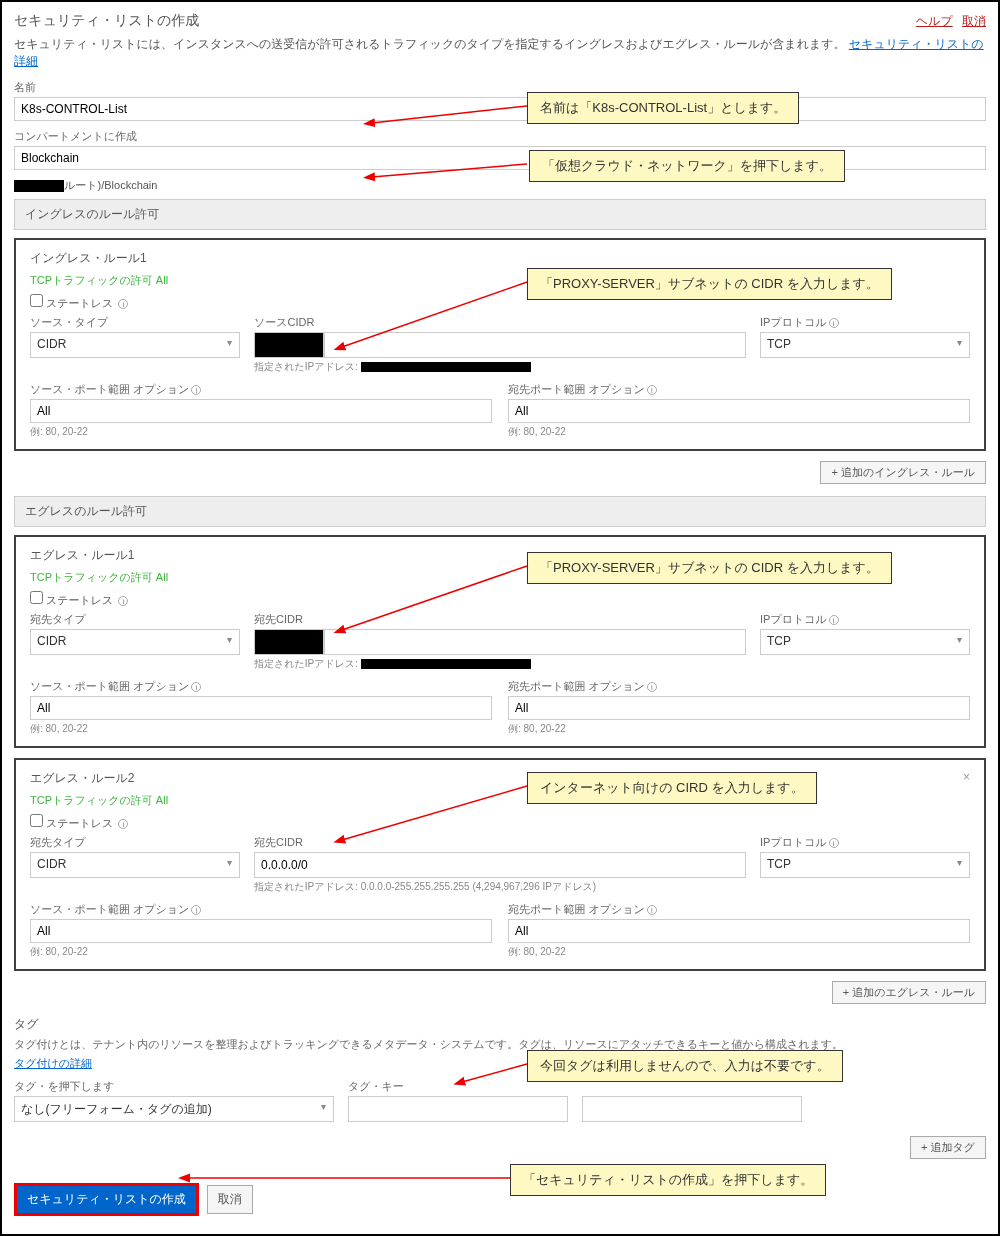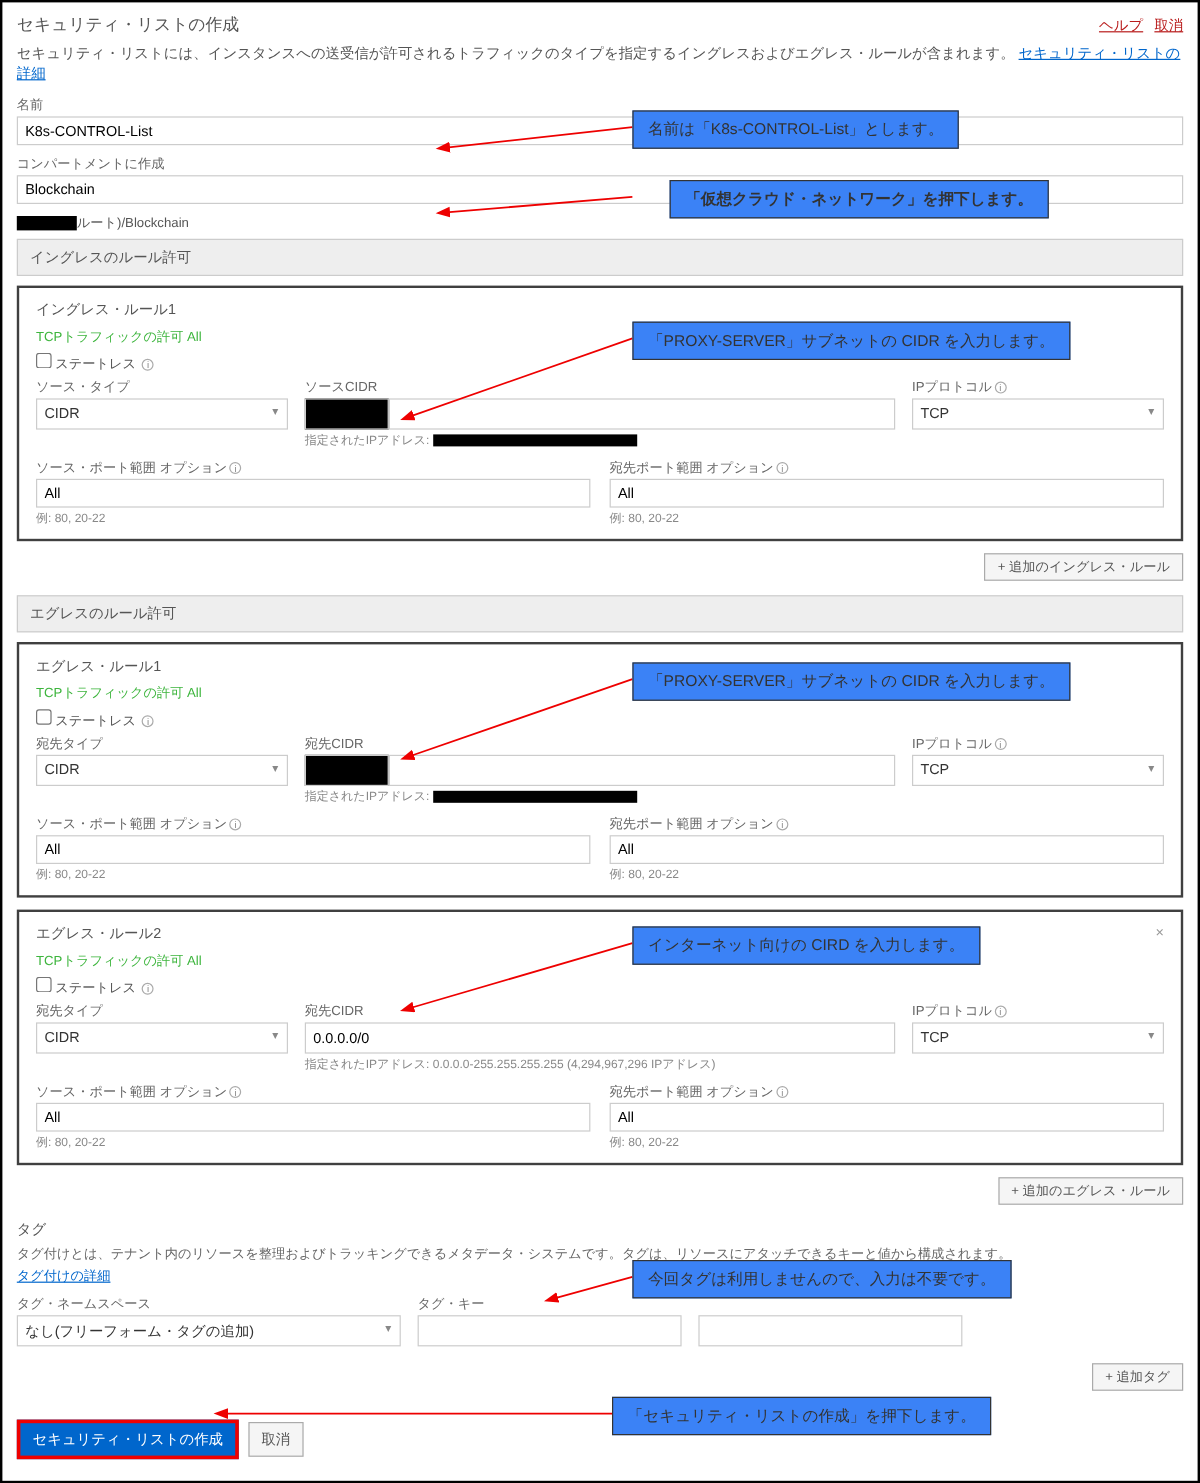--- a/index.html
+++ b/index.html
@@ -41,21 +41,21 @@
   .tag-col1 { flex: 0 0 320px; }
   .tag-col2 { flex: 0 0 220px; }
   .tag-col3 { flex: 0 0 220px; }
   .footer-row { margin-top: 24px; display: flex; align-items: center; gap: 8px; }
   .primary-btn { background: #0066cc; color: #fff; border: 3px solid #e00; padding: 5px 10px; font-size: 12px; cursor: pointer; }
   .cancel-btn { background: #f5f5f5; border: 1px solid #aaa; padding: 5px 10px; font-size: 12px; cursor: pointer; color: #555; }
   .info-icon { display: inline-block; border: 1px solid #aaa; border-radius: 50%; width: 10px; height: 10px; font-size: 8px; text-align: center; line-height: 9px; color: #888; margin-left: 2px; }
   .close-x { float: right; color: #999; cursor: pointer; font-size: 12px; }
 
   
-  .callout { position: absolute; background: #3b82f6; border: 1px solid #333; padding: 6px 12px; font-size: 13px; white-space: nowrap; z-index: 10; }
+  .callout { position: absolute; background: #fef9c3; border: 1px solid #333; padding: 6px 12px; font-size: 13px; white-space: nowrap; z-index: 10; }
   svg.overlay { position: absolute; top: 0; left: 0; width: 1000px; height: 1236px; pointer-events: none; z-index: 5; }
   svg.overlay line { stroke: #e00; stroke-width: 1.5; }
   svg.overlay polygon { fill: #e00; }
 </style>
 </head>
 <body>
 
 <div class="outer">
   <div class="header-row">
     <div class="title">セキュリティ・リストの作成</div>
@@ -218,21 +218,21 @@
     </div>
   </div>
   <div class="add-btn-row"><button class="add-btn">+ 追加のエグレス・ルール</button></div>
 
   <div class="tag-section">
     <div class="tag-title">タグ</div>
     <div class="tag-desc">タグ付けとは、テナント内のリソースを整理およびトラッキングできるメタデータ・システムです。タグは、リソースにアタッチできるキーと値から構成されます。</div>
     <a class="tag-link">タグ付けの詳細</a>
     <div class="tag-row">
       <div class="tag-col1">
-        <span class="label">タグ・ネームスペース</span>
+        <span class="label">タグ・を押下します</span>
         <div class="select-wrap">
             <div class="select">なし(フリーフォーム・タグの追加)</div>
           </div>
       </div>
       <div class="tag-col2">
         <span class="label">タグ・キー</span>
         <input class="input" style="height: 26px;">
       </div>
       <div class="tag-col3">
         <span class="label">&nbsp;</span>
@@ -241,21 +241,21 @@
     </div>
     <div class="add-btn-row" style="margin-top:14px;"><button class="add-btn">+ 追加タグ</button></div>
   </div>
 
   <div class="footer-row">
     <button class="primary-btn">セキュリティ・リストの作成</button>
     <button class="cancel-btn">取消</button>
   </div>
 
   <div class="callout" style="top:90px; left:525px;">名前は「K8s-CONTROL-List」とします。</div>
-  <div class="callout" style="top:148px; left:556px;font-weight:bold;">「仮想クラウド・ネットワーク」を押下します。</div>
+  <div class="callout" style="top:148px; left:527px;">「仮想クラウド・ネットワーク」を押下します。</div>
   <div class="callout" style="top:266px; left:525px;">「PROXY-SERVER」サブネットの CIDR を入力します。</div>
   <div class="callout" style="top:550px; left:525px;">「PROXY-SERVER」サブネットの CIDR を入力します。</div>
   <div class="callout" style="top:770px; left:525px;">インターネット向けの CIRD を入力します。</div>
   <div class="callout" style="top:1048px; left:525px;">今回タグは利用しませんので、入力は不要です。</div>
   <div class="callout" style="top:1162px; left:508px;text-align:right;">「セキュリティ・リストの作成」を押下します。</div>
 
   <svg class="overlay">
     <defs>
       <marker id="ah" markerWidth="10" markerHeight="10" refX="2" refY="3" orient="auto">
         <polygon points="0 0, 8 3, 0 6"></polygon>

